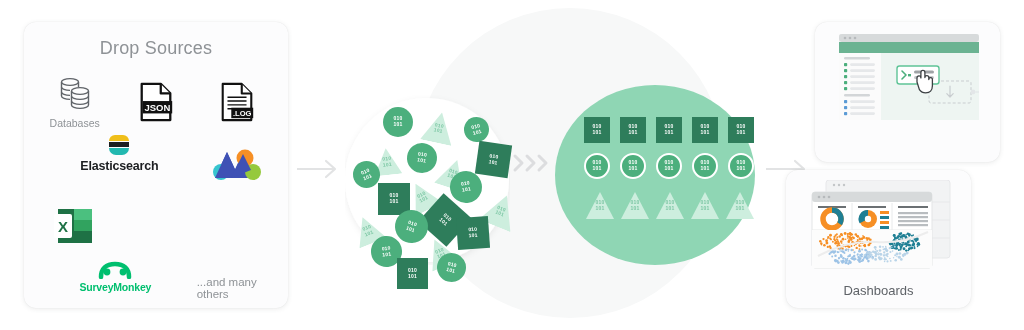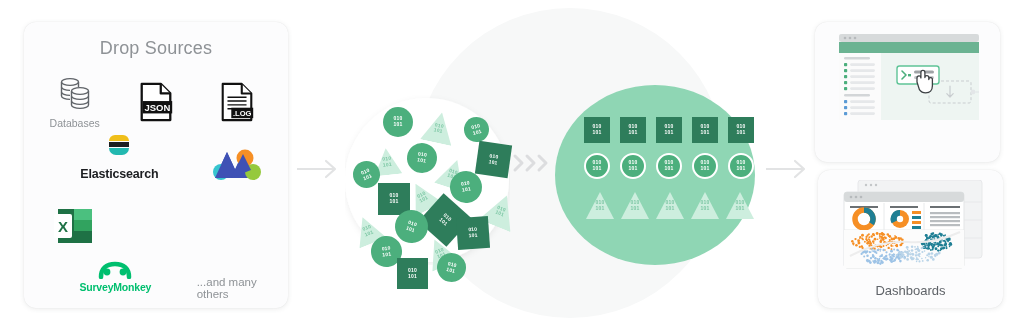--- a/index.html
+++ b/index.html
@@ -40,33 +40,33 @@
     height: 58px; display: flex; flex-direction: column;
     align-items: center; justify-content: center; gap: 3px;
   }
   .src-label { font-size: 10.5px; color: #8e9296; }
 
   
   .db-ico { width: 40px; height: 38px; }
   
   .doc-ico { width: 38px; height: 40px; }
 
-  .es-cell { grid-column: 1 / span 2; justify-content: flex-start; padding-left: 8px; flex-direction: column; gap: 12px; }
+  .es-cell { grid-column: 1 / span 2; justify-content: flex-start; padding-left: 8px; flex-direction: column; gap: 4px; }
   .es-mark { width: 20px; height: 20px; position: relative; }
   .es-mark i { position: absolute; left: 0; width: 20px; display: block; }
   .es-s1 { top: 0;   height: 6px;  background: #f0bf1a; border-radius: 10px 10px 0 0; }
   .es-s2 { top: 7px; height: 5px;  background: #1c1e21; }
   .es-s3 { top: 13px;height: 7px;  background: #22b8b0; border-radius: 0 0 10px 10px; }
   .es-word { font-size: 12.5px; font-weight: 700; color: #1c1e21; letter-spacing: -.2px; }
 
   .many-others { font-size: 11.5px; color: #8e9296; }
 
   
   #dnd-card  { left: 815px; top: 22px;  width: 185px; height: 140px; }
-  #dash-card { left: 818px; top: 170px; width: 185px; height: 138px; }
+  #dash-card { left: 786px; top: 170px; width: 185px; height: 138px; }
   .mini-caption {
     position: absolute; left: 0; right: 0; bottom: 10px;
     text-align: center; font-size: 13px; color: #5f6368;
   }
 
   
   .arrow { position: absolute; }
   .chevrons { position: absolute; left: 512px; top: 152px; }
 
   

